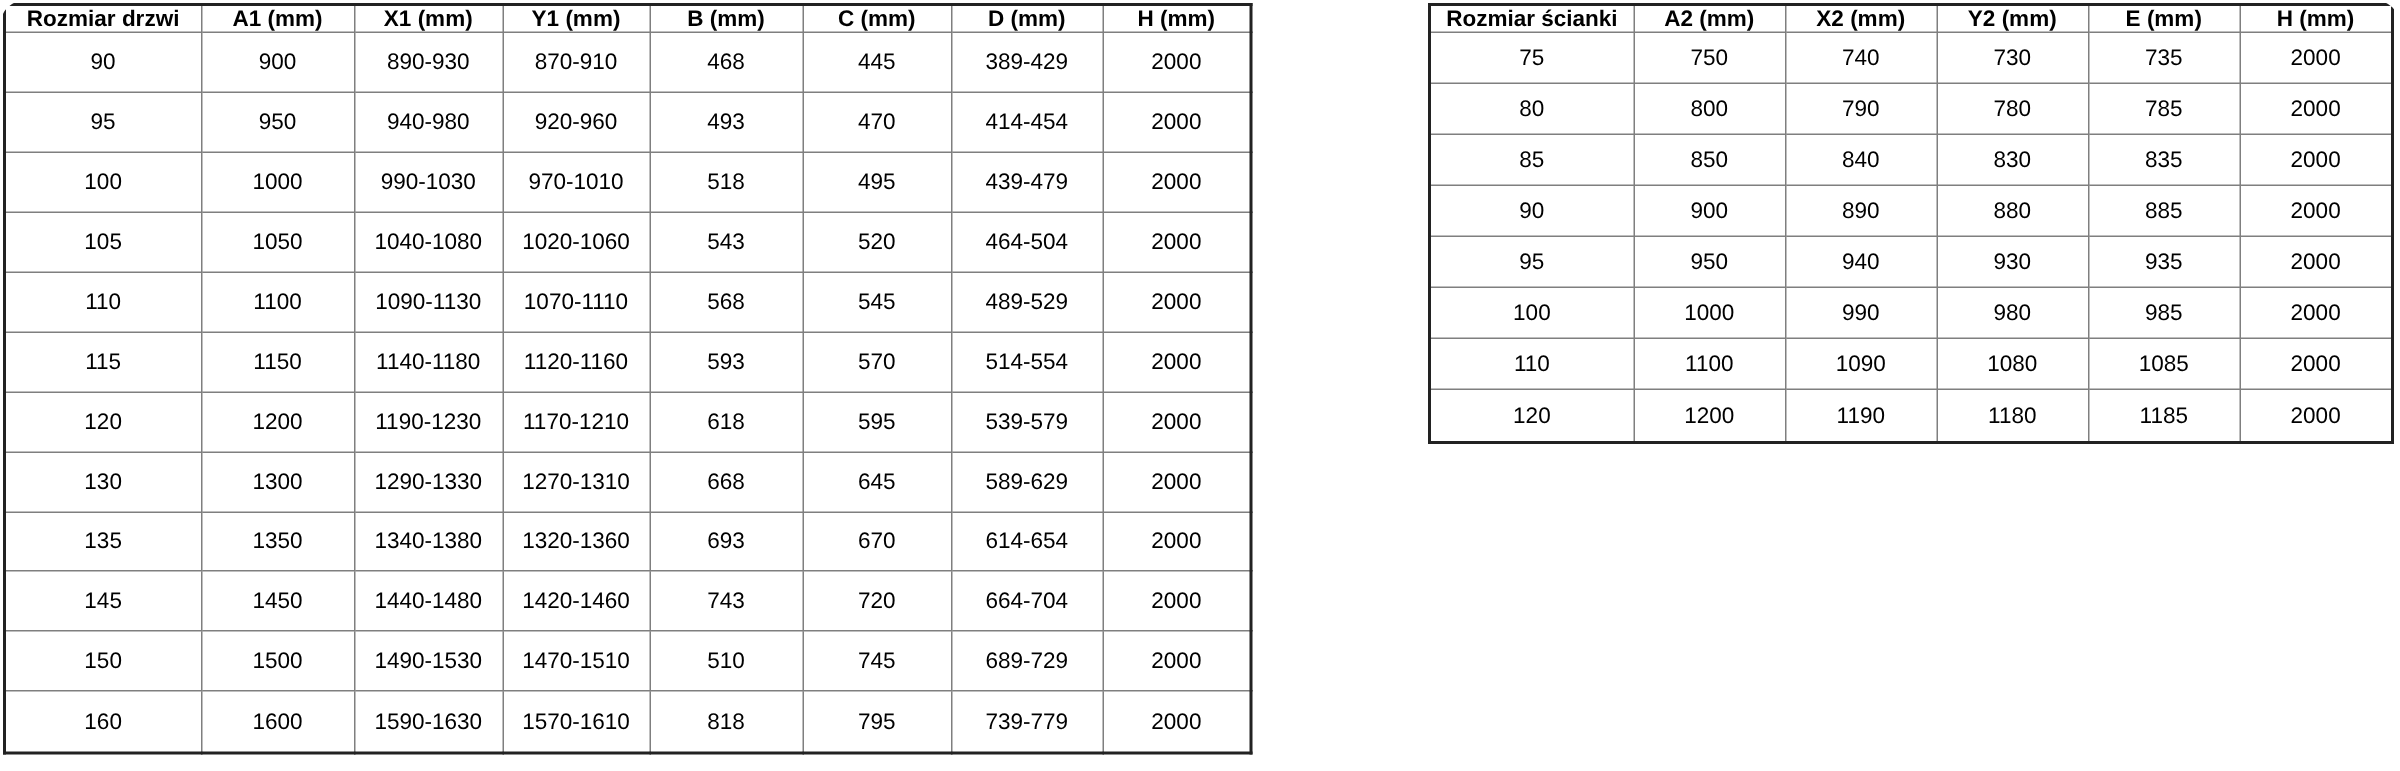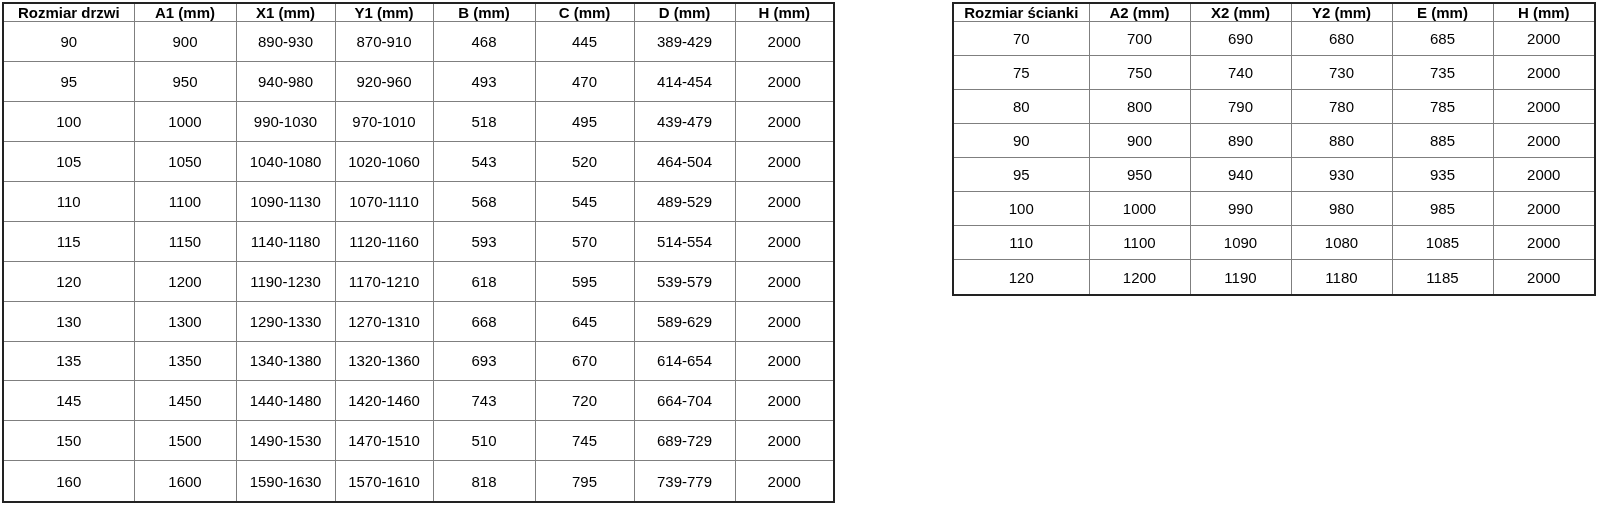--- a/index.html
+++ b/index.html
@@ -7,20 +7,21 @@
     padding: 0;
     background: #ffffff;
     font-family: "Liberation Sans", sans-serif;
   }
   .page {
     position: relative;
     width: 1600px;
     height: 514px;
     background: #ffffff;
     overflow: hidden;
+    border-radius: 17px;
   }
   table.spec {
     position: absolute;
     border-collapse: collapse;
     table-layout: fixed;
     background: #ffffff;
     border: 2px solid #222222;
   }
   table.spec th,
   table.spec td {
@@ -218,44 +219,44 @@
           <th>Rozmiar ścianki</th>
           <th>A2 (mm)</th>
           <th>X2 (mm)</th>
           <th>Y2 (mm)</th>
           <th>E (mm)</th>
           <th>H (mm)</th>
         </tr>
       </thead>
       <tbody>
         <tr>
-          <td>70</td>
-          <td>700</td>
-          <td>690</td>
-          <td>680</td>
-          <td>685</td>
-          <td>2000</td>
-        </tr>
-        <tr>
           <td>75</td>
           <td>750</td>
           <td>740</td>
           <td>730</td>
           <td>735</td>
           <td>2000</td>
         </tr>
         <tr>
           <td>80</td>
           <td>800</td>
           <td>790</td>
           <td>780</td>
           <td>785</td>
           <td>2000</td>
         </tr>
         <tr>
+          <td>85</td>
+          <td>850</td>
+          <td>840</td>
+          <td>830</td>
+          <td>835</td>
+          <td>2000</td>
+        </tr>
+        <tr>
           <td>90</td>
           <td>900</td>
           <td>890</td>
           <td>880</td>
           <td>885</td>
           <td>2000</td>
         </tr>
         <tr>
           <td>95</td>
           <td>950</td>

